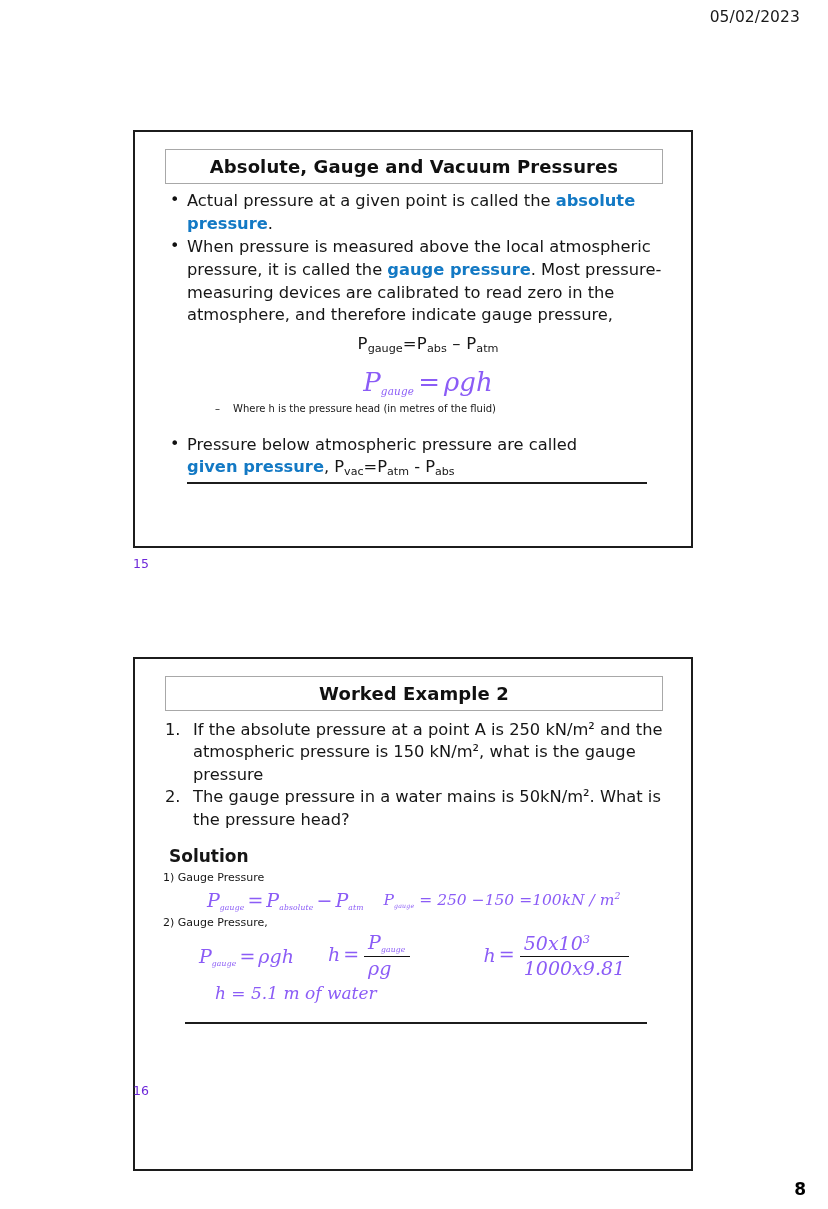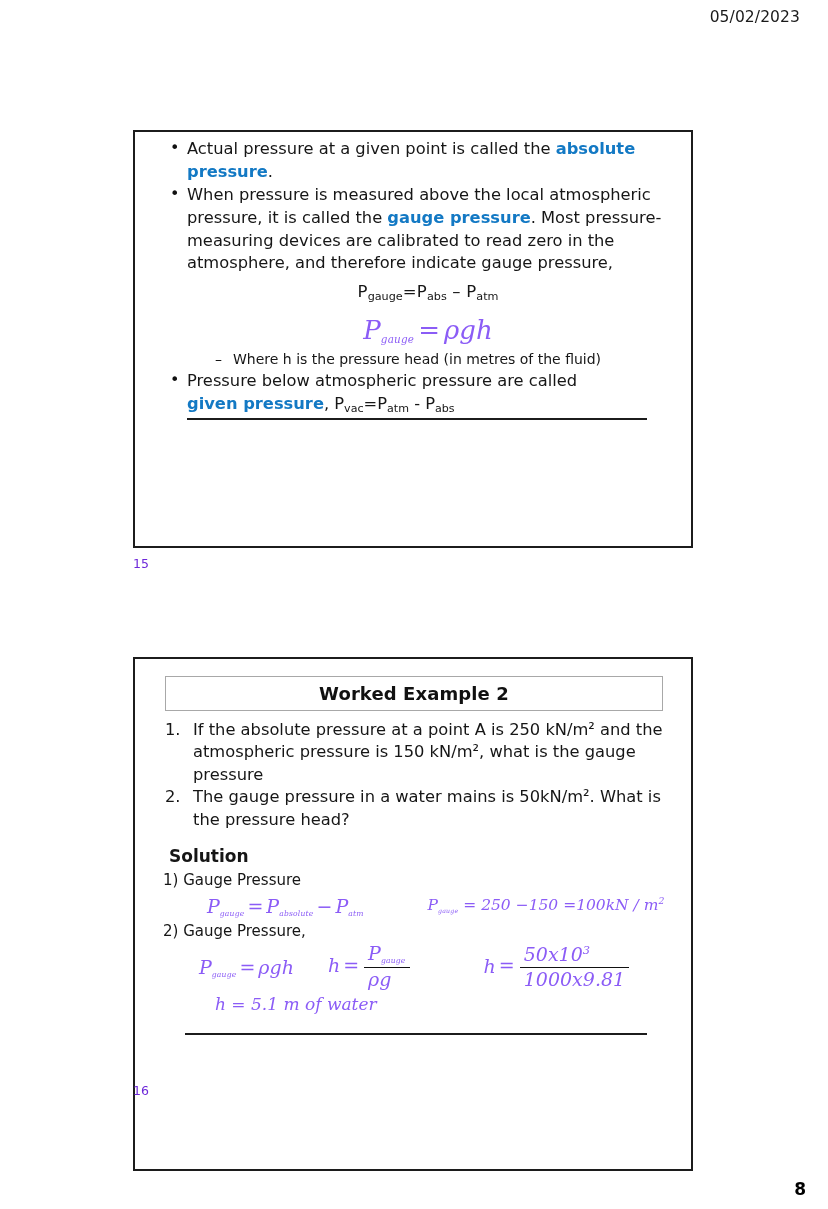--- a/index.html
+++ b/index.html
@@ -94,23 +94,23 @@
     content: "\2022";
     position: absolute;
     left: 7px;
     top: -1px;
     font-size: 16px;
     color: #111;
   }
   .dash-item {
     position: relative;
     padding-left: 46px;
-    font-size: 14px;
+    font-size: 10px;
     margin-top: 2px;
-    margin-bottom: 1px;
+    margin-bottom: 18px;
   }
   .dash-item::before {
     content: "\2013";
     position: absolute;
     left: 28px;
     top: 0;
   }
 
   b.hl {
     color: #1379C4;
@@ -192,33 +192,33 @@
     left: 2px;
     top: 0;
   }
   .solution-head {
     font-weight: bold;
     font-size: 17px;
     margin-top: 14px;
     margin-left: 6px;
   }
   .sol-step {
-    font-size: 15px;
+    font-size: 11px;
     margin-top: 1px;
     margin-left: 0px;
   }
   .eq-row {
     display: flex;
     align-items: center;
     font-family: "DejaVu Serif", "Liberation Serif", serif;
     font-style: italic;
     font-size: 19px;
     margin-top: 2px;
   }
-  .eq-row.row1 { padding-left: 44px; gap: 64px; font-size: 19px; }
+  .eq-row.row1 { padding-left: 44px; gap: 20px; font-size: 19px; }
   .eq-row.row1 .rhs { font-size: 15.5px; }
   .eq-row.row2 { padding-left: 36px; gap: 34px; font-size: 19px; }
   .eq-row.row3 { padding-left: 52px; font-size: 17px; }
   .eq-row .eqsign { font-style: normal; padding: 0 3px; }
 
   .bottom-rule {
     margin: 16px 22px 0 22px;
     border-top: 2.2px solid #1c1c1c;
   }
   .rule-slide1 {
@@ -226,20 +226,23 @@
     border-top: 2.2px solid #1c1c1c;
   }
 </style>
 </head>
 <body>
 
 <div class="page-date">05/02/2023</div>
 
 <div class="slide" id="slide-1">
 
+  <div class="title-box">
+    <span class="title-text">Absolute, Gauge and Vacuum Pressures</span>
+  </div>
 
   <div class="slide-body">
     <ul class="bullets">
 
       <li>
         <span>Actual pressure at a given point is called the </span><b class="hl">absolute pressure</b><span>.</span>
       </li>
 
       <li>
         <span>When pressure is measured above the local atmospheric pressure, it is called the </span><b class="hl">gauge pressure</b><span>. Most pressure-measuring devices are calibrated to read zero in the atmosphere, and therefore indicate gauge pressure,</span>

